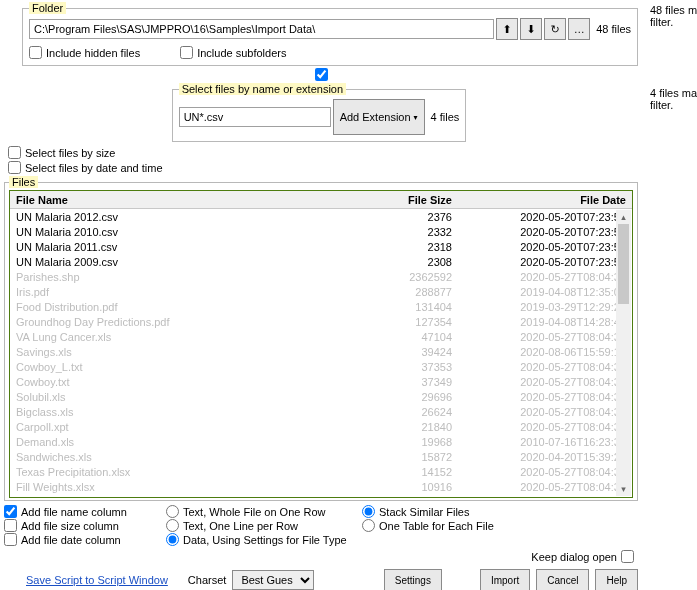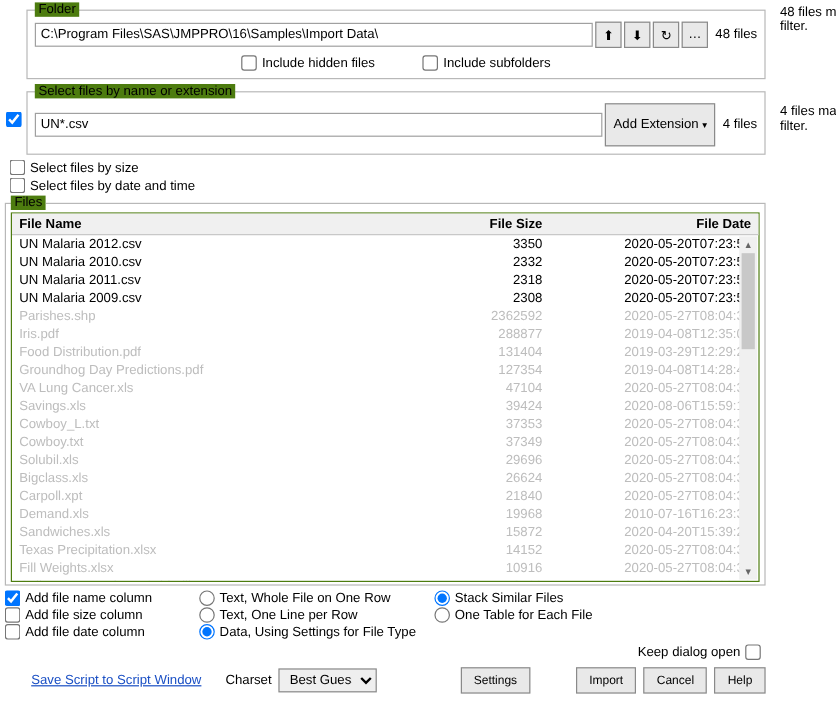--- a/index.html
+++ b/index.html
@@ -1,24 +1,24 @@
 <!DOCTYPE html>
 <html><head>
 <meta charset="utf-8">
 <style>
 *{margin:0;padding:0;box-sizing:border-box;}
 body{font-family:"Segoe UI",Tahoma,sans-serif;font-size:11px;color:#000;background:#fff;width:697px;}
 .main{position:relative;width:697px;}
 fieldset{border:1px solid #b8b8b8;margin:2px 4px;padding:4px 6px 6px;position:relative;}
-legend{font-size:11px;padding:0 3px;background:#4d7c0f;}
+legend{font-size:11px;padding:0 3px;background:#fef9c3;}
 .path-row{display:flex;align-items:center;gap:2px;}
 .path-input{flex:1;height:20px;border:1px solid #a0a0a0;padding:1px 4px;font-size:11px;}
 .icon-btn{width:22px;height:22px;border:1px solid #8a8a8a;background:#e9e9e9;display:flex;align-items:center;justify-content:center;cursor:pointer;font-size:11px;}
 .count-lbl{font-size:11px;margin-left:4px;}
-.chk-row{display:flex;gap:40px;margin-top:6px;justify-content:center;}
+.chk-row{display:flex;gap:40px;margin-top:6px;}
 .chk{display:flex;align-items:center;gap:4px;font-size:11px;}
 .chk input{width:13px;height:13px;}
 .filter-row{display:flex;align-items:center;gap:2px;}
 .filter-input{flex:1;height:20px;border:1px solid #a0a0a0;padding:1px 4px;font-size:11px;}
 .ext-btn{height:36px;padding:0 6px;border:1px solid #8a8a8a;background:#e9e9e9;font-size:11px;display:flex;align-items:center;gap:3px;cursor:pointer;}
 .simple-chk-row{display:flex;align-items:center;gap:4px;margin:2px 4px;font-size:11px;}
 .files-wrap{border:1px solid #4d7c0f;margin:2px 4px;height:308px;display:flex;flex-direction:column;position:relative;justify-content:flex-end;}
 .tbl-head{display:flex;background:#f0f0f0;border-bottom:1px solid #c8c8c8;font-weight:600;font-size:11px;height:18px;align-items:center;}
 .col-name{flex:0 0 362px;padding-left:6px;}
 .col-size{flex:0 0 86px;text-align:right;padding-right:6px;}
@@ -73,21 +73,21 @@
                 <span>Include hidden files</span>
               </label>
   <label class="chk">
                 <input type="checkbox" style="">
                 <span>Include subfolders</span>
               </label>
 </div>
 </fieldset>
 </div>
 
-<div style="display:flex;align-items:center;position:relative;">
+<div style="display:flex;align-items:center;position:relative;flex-direction:column;">
 <div style="width:22px;display:flex;justify-content:center;">
             <input type="checkbox" checked="" style="">
           </div>
 <fieldset style="flex:1;margin-left:0;">
 <legend>Select files by name or extension</legend>
 <div class="filter-row">
   <input class="filter-input" value="UN*.csv" style="">
   <div class="ext-btn">
                 <span>Add Extension</span>
                 <span style="font-size:8px;">▾</span>
@@ -110,21 +110,21 @@
 <legend style="margin-left:4px;">Files</legend>
 <div class="files-wrap">
   <div class="tbl-head">
     <div class="col-name">File Name</div>
     <div class="col-size">File Size</div>
     <div class="col-date">File Date</div>
   </div>
   <div class="tbl-body" id="tbody">
               <div class="trow">
                 <div class="col-name">UN Malaria 2012.csv</div>
-                <div class="col-size">3350</div>
+                <div class="col-size">2376</div>
                 <div class="col-date">2020-05-20T07:23:50</div>
               </div>
               <div class="trow">
                 <div class="col-name">UN Malaria 2010.csv</div>
                 <div class="col-size">2332</div>
                 <div class="col-date">2020-05-20T07:23:50</div>
               </div>
               <div class="trow">
                 <div class="col-name">UN Malaria 2011.csv</div>
                 <div class="col-size">2318</div>

